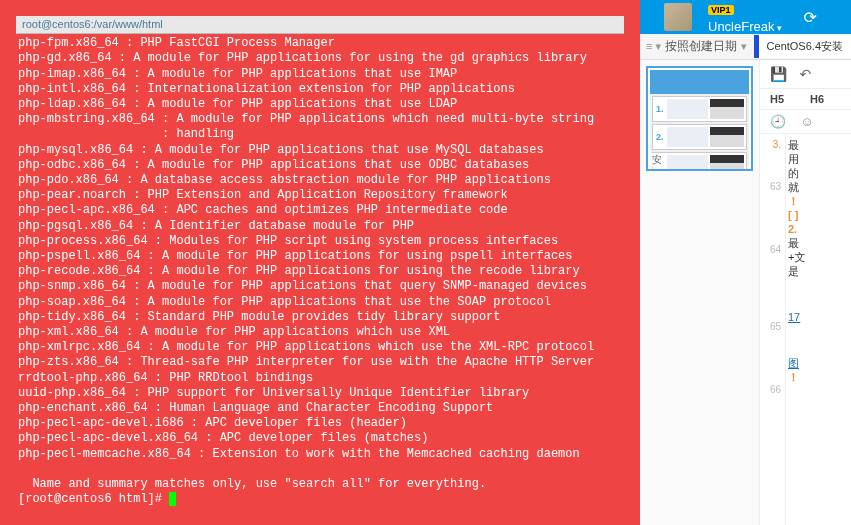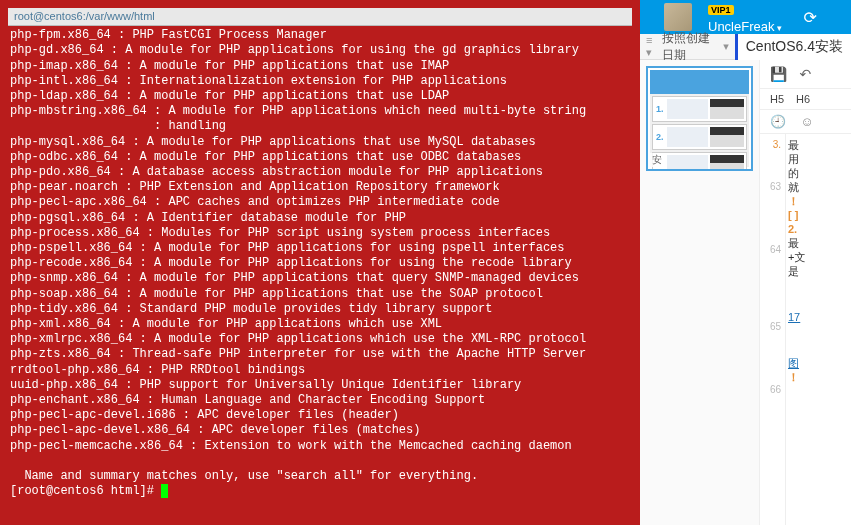--- a/index.html
+++ b/index.html
@@ -1,47 +1,47 @@
 <!DOCTYPE html>
 <html><head>
 <meta charset="utf-8">
 <style>
 * { margin: 0; padding: 0; box-sizing: border-box; }
 body { font-family: Arial, sans-serif; width: 851px; height: 525px; overflow: hidden; display: flex; background: #fff; }
-.terminal-pane { width: 640px; background: #b91c1c; color: #fff; font-family: "Courier New", monospace; font-size: 12px; line-height: 15.2px; padding: 8px; position: relative; }
+.terminal-pane { width: 640px; background: #ef4444; color: #fff; font-family: "Courier New", monospace; font-size: 12px; line-height: 15.2px; padding: 16px; position: relative; }
 .terminal-header { background: #e8e8e8; color: #4a7a9b; padding: 1px 6px; font-size: 11px; font-family: Arial; border-bottom: 1px solid #bbb; }
 .terminal-body { padding: 2px 0 2px 2px; white-space: pre; overflow: hidden; }
 .prompt-cursor { background: #00ff00; color: #000; }
 .right-pane { flex: 1; display: flex; flex-direction: column; }
 .user-bar { background: #0099e5; height: 34px; display: flex; align-items: center; padding: 0 24px; gap: 16px; }
 .avatar { width: 28px; height: 28px; background: linear-gradient(135deg,#c8b89a,#a89878); border-radius: 2px; }
 .vip-badge { background: #ffcc00; color: #000; font-size: 9px; font-weight: bold; padding: 0 3px; border-radius: 2px; }
 .username { color: #fff; font-size: 13px; }
 .username::after { content: " ▾"; font-size: 9px; }
 .sync-icon { color: #fff; font-size: 16px; margin-left: 6px; cursor: pointer; }
 .tab-bar { height: 26px; background: #f5f5f5; border-bottom: 1px solid #ddd; display: flex; align-items: center; font-size: 12px; }
 .tab-left { flex: 1; display: flex; align-items: center; padding: 0 6px; gap: 4px; color: #555; }
-.tab-right { background: #fff; padding: 4px 8px; border-left: 3px solid #1d4ed8; color: #333; font-size: 14px; }
+.tab-right { background: #fff; padding: 4px 8px; border-left: 5px solid #1d4ed8; color: #333; font-size: 11px; }
 .tab-icon { opacity: 0.6; font-size: 11px; }
 .content-row { flex: 1; display: flex; }
 .thumb-col { width: 120px; background: #fafafa; padding: 6px; border-right: 1px solid #eee; }
 .thumb { width: 100%; height: 105px; background: #fff; border: 2px solid #4aa3df; position: relative; overflow: hidden; }
 .thumb-inner { position: absolute; top: 2px; left: 2px; right: 2px; bottom: 2px; background: #f0f0f0; }
 .thumb-header { position: absolute; top: 0; left: 0; right: 0; height: 24px; background: #4aa3df; }
 .thumb-row { position: absolute; left: 2px; right: 2px; height: 26px; background: #fff; border: 1px solid #ccc; font-size: 8px; color: #999; padding: 2px; }
 .thumb-row1 { top: 26px; }
 .thumb-row2 { top: 54px; }
 .thumb-row3 { top: 82px; }
 .thumb-num { position: absolute; left: 3px; top: 50%; transform: translateY(-50%); font-size: 9px; color: #4aa3df; font-weight: bold; }
 .thumb-box { position: absolute; left: 14px; top: 2px; right: 38px; bottom: 2px; background: #eaeff5; }
 .thumb-img { position: absolute; right: 2px; top: 2px; width: 34px; bottom: 2px; background: linear-gradient(#333 0 40%, #ddd 40%); }
 .thumb-label { position: absolute; bottom: 2px; left: 2px; font-size: 10px; color: #666; background: rgba(255,255,255,0.8); padding: 0 2px; }
 .toolbar { display: flex; gap: 12px; padding: 6px 10px; border-bottom: 1px solid #eee; color: #666; font-size: 14px; }
 .toolbar span { cursor: pointer; }
-.format-bar { display: flex; gap: 12px; padding: 4px 10px; border-bottom: 1px solid #eee; font-size: 11px; font-weight: normal; color: #444; }
+.format-bar { display: flex; gap: 26px; padding: 4px 10px; border-bottom: 1px solid #eee; font-size: 11px; font-weight: bold; color: #444; }
 .format-bar span { cursor: pointer; }
 .icon-bar { display: flex; gap: 14px; padding: 4px 10px; border-bottom: 1px solid #eee; color: #888; font-size: 13px; }
 .editor-col { flex: 1; display: flex; flex-direction: column; font-size: 12px; }
 .editor-body { flex: 1; display: flex; overflow: hidden; }
 .gutter { width: 26px; text-align: right; padding: 4px 4px 0 0; color: #bbb; font-size: 10px; line-height: 44px; border-right: 1px solid #eee; }
 .editor-text { flex: 1; padding: 4px 2px; font-size: 11px; line-height: 14px; color: #333; overflow: hidden; }
 .editor-line { margin-bottom: 0; white-space: nowrap; }
 .orange { color: #e69138; font-weight: bold; }
 .blue-link { color: #1b6fb5; text-decoration: underline; margin-top: 32px; }
 </style>

